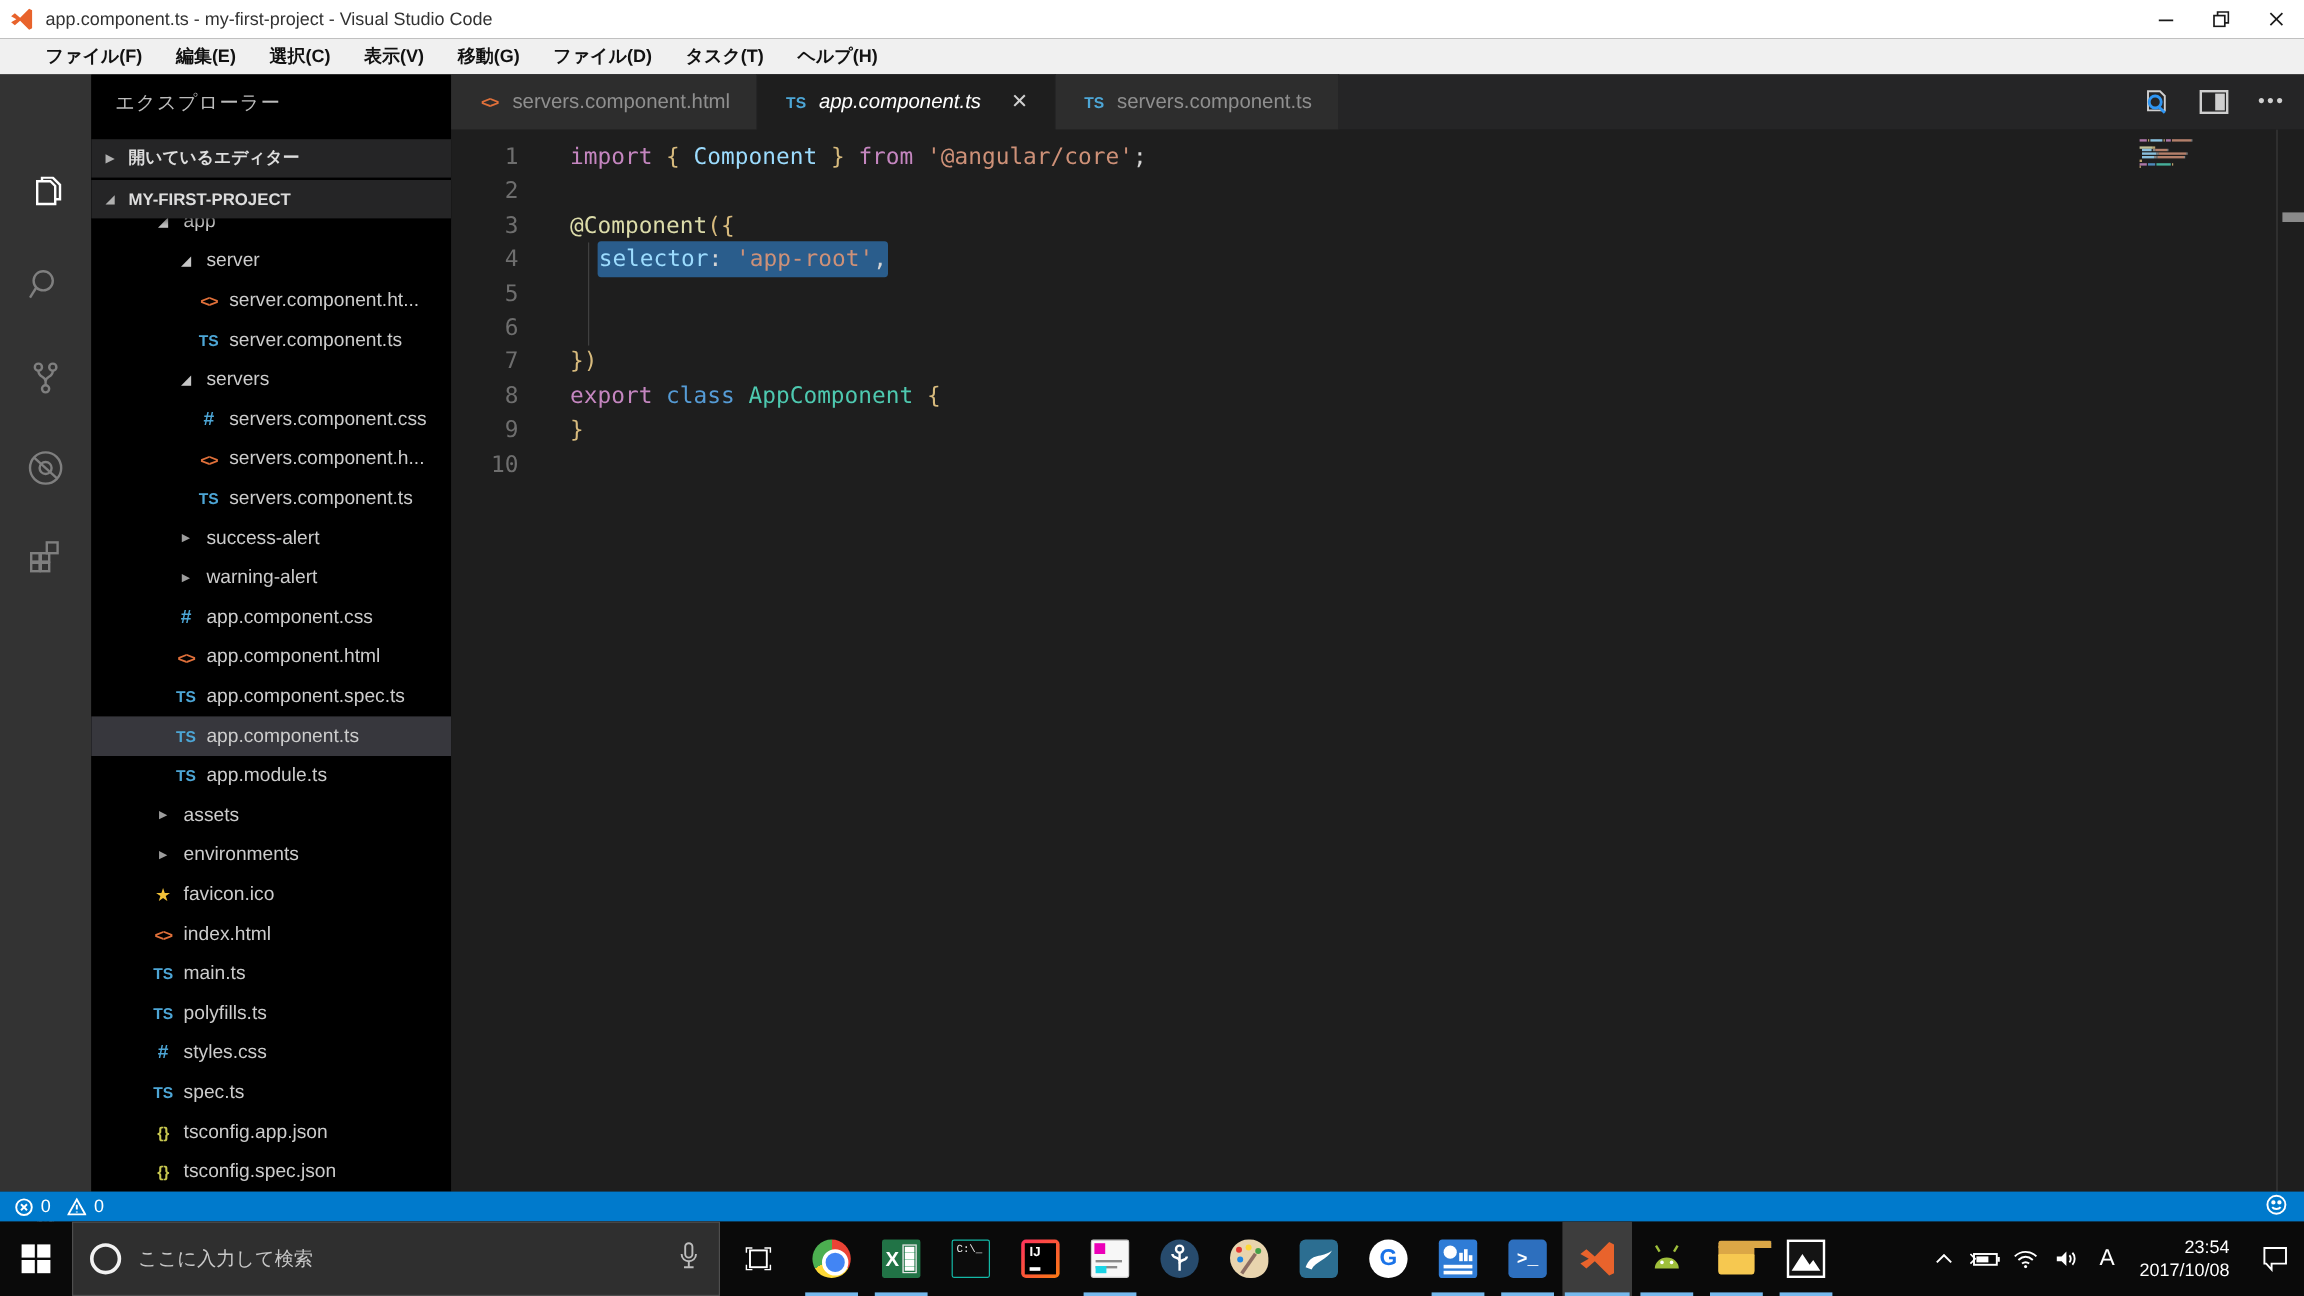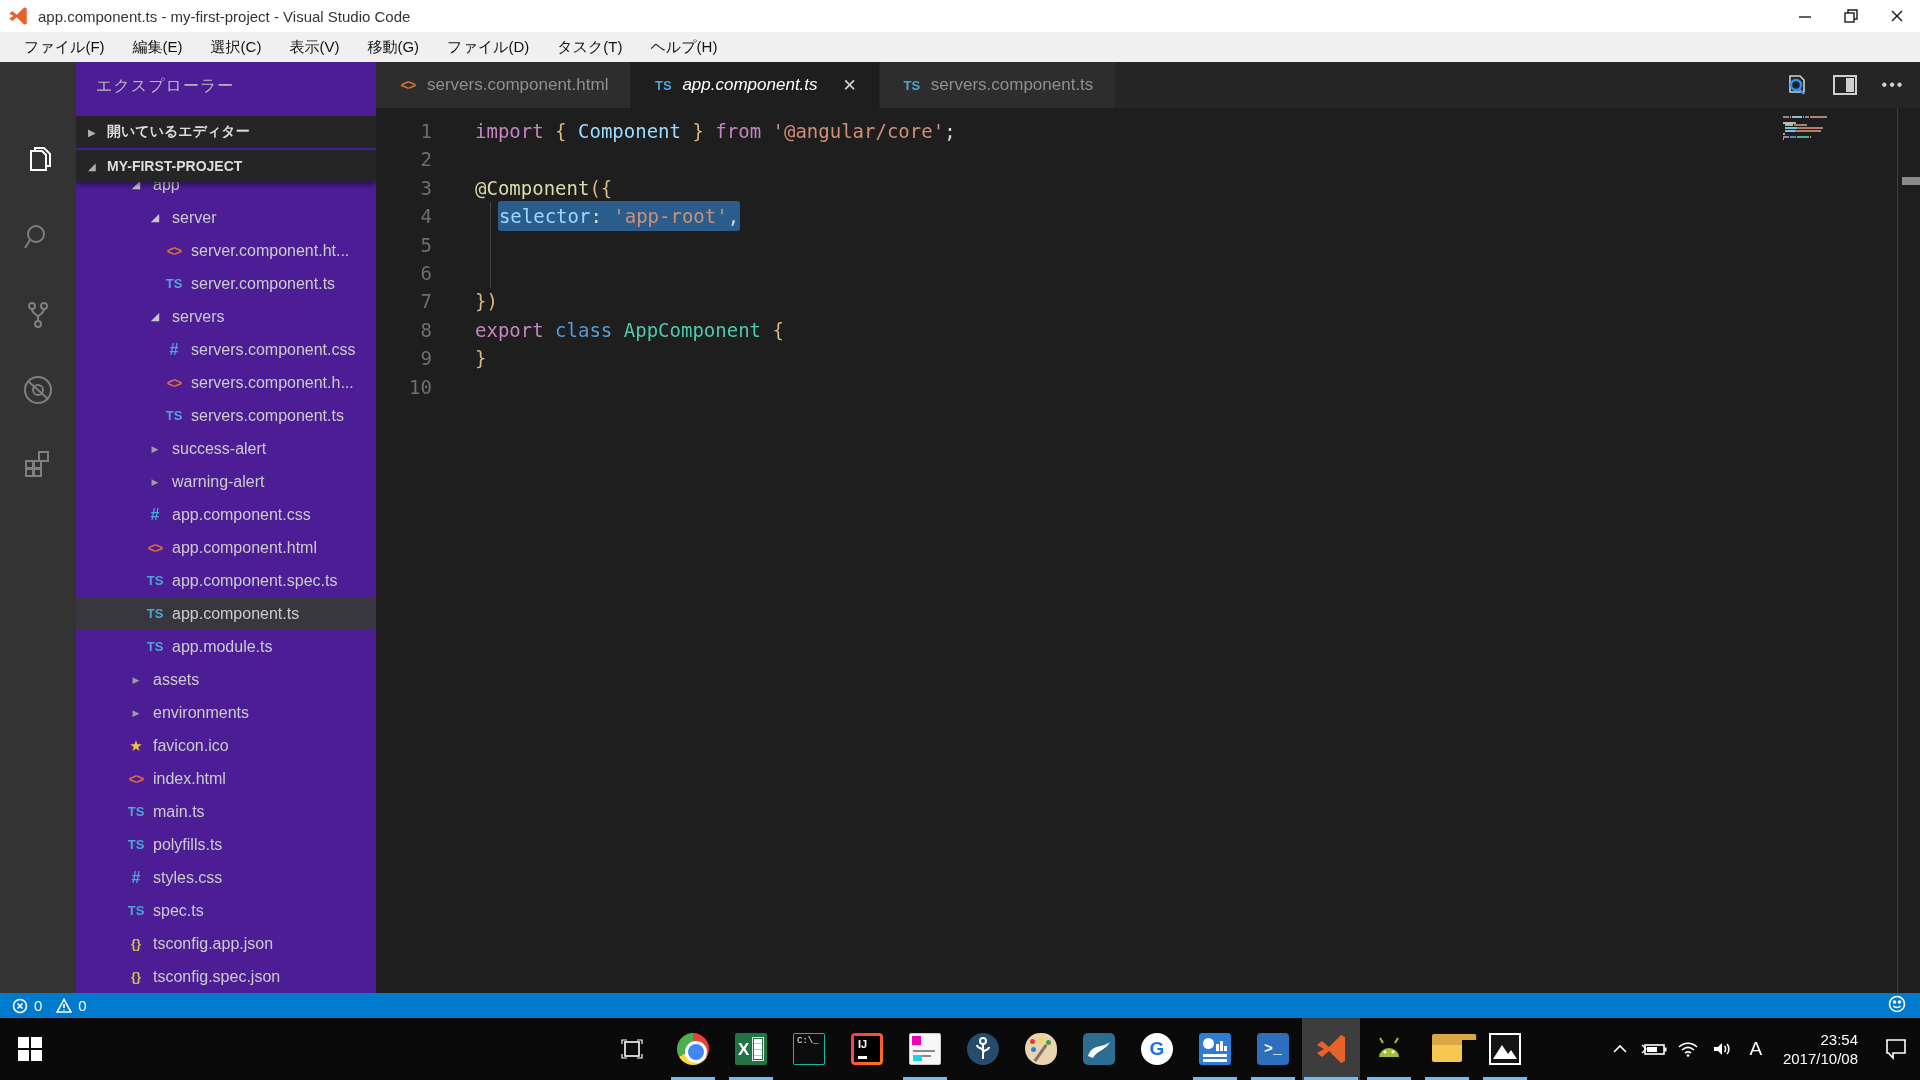--- a/index.html
+++ b/index.html
@@ -11,31 +11,31 @@
   .titlebar { position:absolute; left:0; top:0; width:1920px; height:32px; background:#ffffff;
     display:flex; align-items:center; }
   .titlebar .logo { width:20px; height:20px; margin:0 10px 0 8px; position:relative; }
   .title-text { font-size:15px; color:#333333; }
   .win-controls { position:absolute; right:0; top:0; height:32px; display:flex; }
   .win-btn { width:46px; height:32px; display:flex; align-items:center; justify-content:center; }
   .win-btn svg { stroke:#1a1a1a; stroke-width:1.4; fill:none; }
 
   
   .menubar { position:absolute; left:0; top:32px; width:1920px; height:30px; background:#f0f0f0;
-    display:flex; align-items:flex-start; padding-left:10px; }
+    display:flex; align-items:flex-start; padding-left:24px;font-weight:bold; }
   .menu-item { font-size:15px; color:#111; padding:0 14px; height:30px; display:flex; align-items:center; }
 
   
   .activitybar { position:absolute; left:0; top:62px; width:76px; height:931px; background:#333333; }
   .act-icon { position:absolute; left:0; width:76px; height:56px; display:flex; align-items:center; justify-content:center; }
   .act-icon svg { stroke:#7f7f7f; fill:none; stroke-width:2; }
   .act-icon.active svg { stroke:#ffffff; }
 
   
-  .sidebar { position:absolute; left:76px; top:62px; width:300px; height:931px; background:#4c1d95; overflow:hidden; }
+  .sidebar { position:absolute; left:76px; top:62px; width:300px; height:931px; background:#000000; overflow:hidden; }
   .s-title { position:absolute; left:20px; top:14px; font-size:16px; color:#bcbcbc; letter-spacing:1px; }
   .s-section { position:absolute; left:0; width:300px; height:32px; display:flex; align-items:center;
     color:#dddddd; font-weight:bold; font-size:14px; gap:7px; padding-left:12px; background:#252526; z-index:3; }
   .s-section .chev { color:#b0b0b0; font-size:10px; width:12px; }
   .s-section.shadowed { box-shadow:0 3px 5px rgba(0,0,0,.45); }
   .tree { position:absolute; left:0; top:0; width:300px; height:931px; }
   .tree-row { position:absolute; left:0; width:300px; height:33px; display:flex; align-items:center; gap:7px;
     color:#cccccc; font-size:16px; z-index:1; }
   .tree-row.selected { background:#37373d; }
   .gi { width:20px; text-align:center; flex:0 0 20px; font-weight:bold; }
@@ -498,20 +498,32 @@
 
   <div class="taskbar">
     <div class="tb-start">
       <div class="win-logo">
           <div></div>
           <div></div>
           <div></div>
           <div></div>
         </div>
     </div>
+    <div class="tb-search">
+      <div class="cortana-ring"></div>
+      <span class="tb-search-text">ここに入力して検索</span>
+      <span class="tb-mic">
+        <svg width="18" height="24" viewBox="0 0 18 24" class="stroke-w" style="stroke:#bdbdbd">
+            <rect x="6" y="1" width="6" height="12" rx="3"></rect>
+            <path d="M3 10 C3 18 15 18 15 10"></path>
+            <line x1="9" y1="16.5" x2="9" y2="21"></line>
+            <line x1="5" y1="21" x2="13" y2="21"></line>
+          </svg>
+      </span>
+    </div>
     <div class="tb-taskview">
       <svg width="26" height="26" viewBox="0 0 26 26" class="stroke-w">
           <rect x="6" y="6" width="14" height="14"></rect>
           <path d="M3 8 V4 H8 M18 4 H23 V8 M23 18 V22 H18 M8 22 H3 V18" stroke-width="1.2"></path>
         </svg>
     </div>
 
     <div class="tb-apps">
       <div class="tb-app running">
           <div class="appic ic-chrome"></div>

